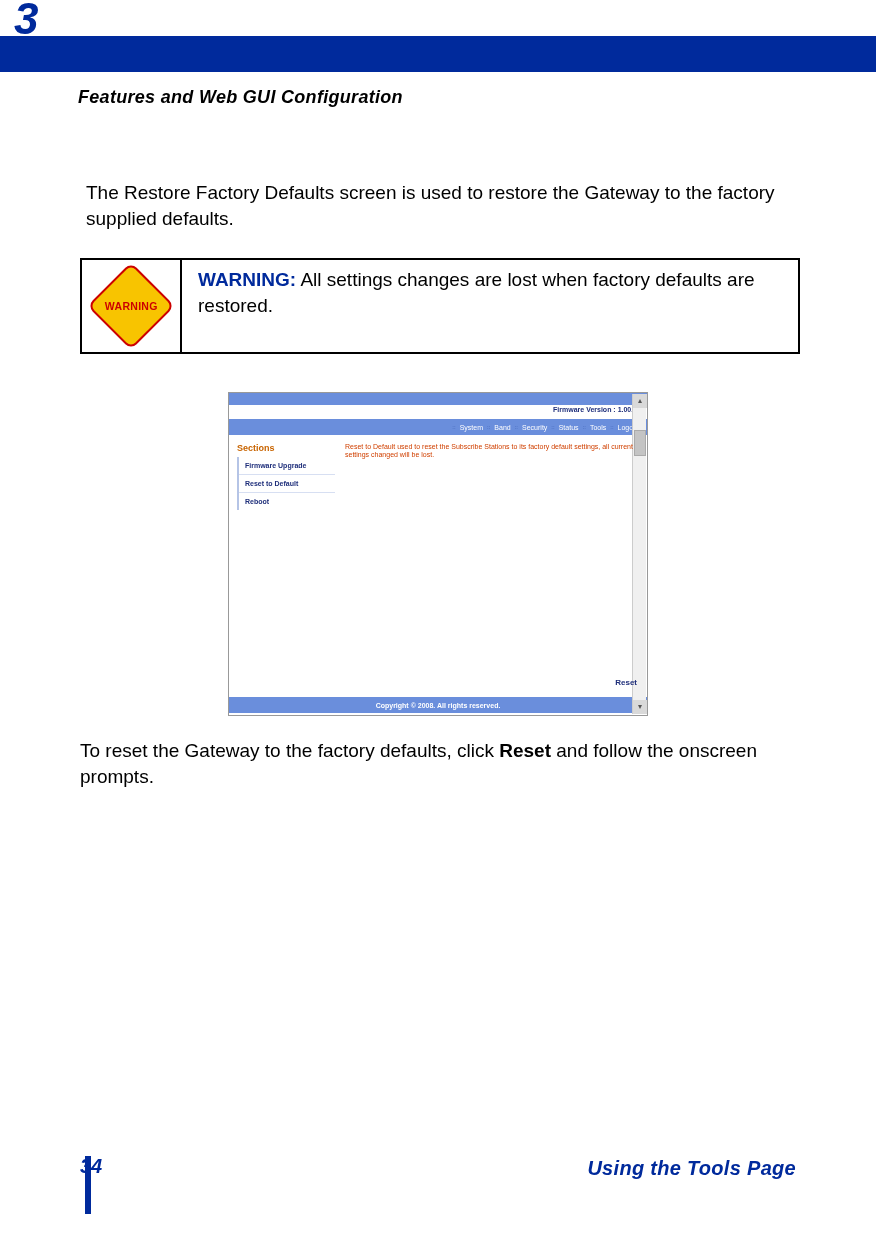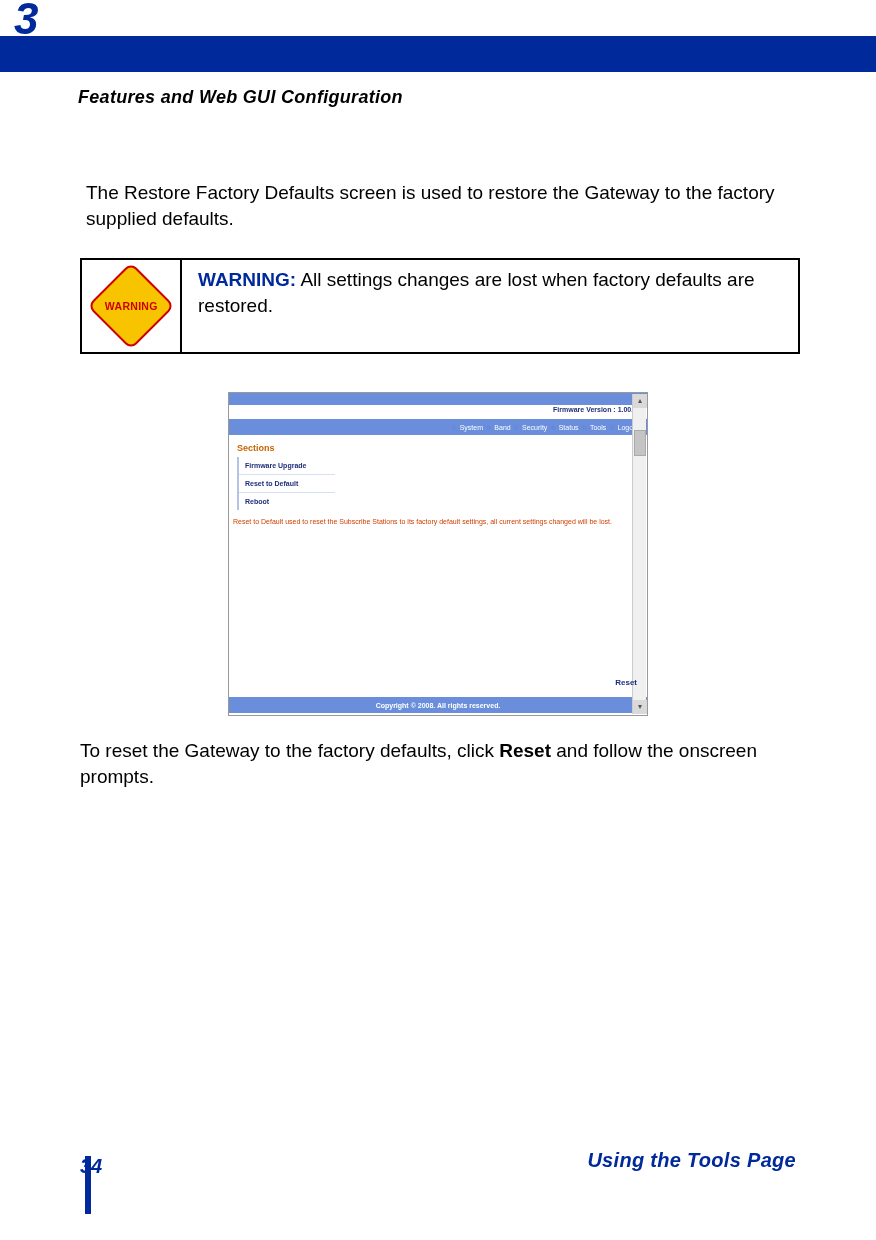--- a/index.html
+++ b/index.html
@@ -56,21 +56,21 @@
   }
   .gui-topbar { height: 12px; width: 100%; background: #6a8edc; }
   .firmware {
     text-align: right; font-size: 7px; font-weight: bold; color: #1e2e7a;
     padding: 1px 6px 0 0; height: 14px;
   }
   .gui-menubar { height: 16px; background: #6a8edc; color: #fff; font-size: 7px; display: flex; justify-content: flex-end; align-items: center; padding-right: 8px; gap: 2px; }
   .gui-menubar .mi { color: #fff; }
   .gui-menubar .dot { color: #3a5baf; font-size: 6px; padding: 0 2px; }
 
-  .gui-body { display: flex; height: 262px; flex-direction: column; }
+  .gui-body { display: flex; height: 262px; }
   .gui-left { width: 112px; padding: 8px 6px 0 8px; }
   .gui-left .sections-label { color: #c86400; font-weight: bold; font-size: 9px; margin-bottom: 4px; }
   .gui-left .navbox { border-left: 2px solid #b5c4e6; }
   .gui-left .navitem { font-size: 7px; font-weight: bold; color: #1e2e7a; padding: 5px 0 5px 6px; border-bottom: 1px solid #d7dff2; }
   .gui-left .navitem:last-child { border-bottom: none; }
   .gui-right { flex: 1; position: relative; padding: 8px 10px 0 4px; }
   .gui-right .desc { color: #d04000; font-size: 7px; line-height: 1.2; }
   .gui-right .reset-btn {
     position: absolute; right: 10px; bottom: 10px; font-size: 8px; font-weight: bold; color: #1e2e7a;
   }
@@ -87,21 +87,21 @@
     font-size: 19px; line-height: 1.35;
   }
   .para2 .reset-bold { font-weight: bold; }
 
   
   .page-num {
     position: absolute; left: 80px; bottom: 62px; color: #002a9c; font-weight: bold;
     font-style: italic; font-size: 20px; font-family: "Arial Black", Arial, sans-serif;
   }
   .footer-right {
-    position: absolute; right: 80px; bottom: 68px; color: #002a9c; font-weight: bold;
+    position: absolute; right: 80px; bottom: 60px; color: #002a9c; font-weight: bold;
     font-style: italic; font-size: 20px; font-family: "Arial Black", Arial, sans-serif;
     letter-spacing: .3px;
   }
   .footer-rule { position: absolute; left: 85px; bottom: 26px; width: 6px; height: 58px; background: #002a9c; }
 </style>
 </head>
 <body>
 
 <div class="page">
 

